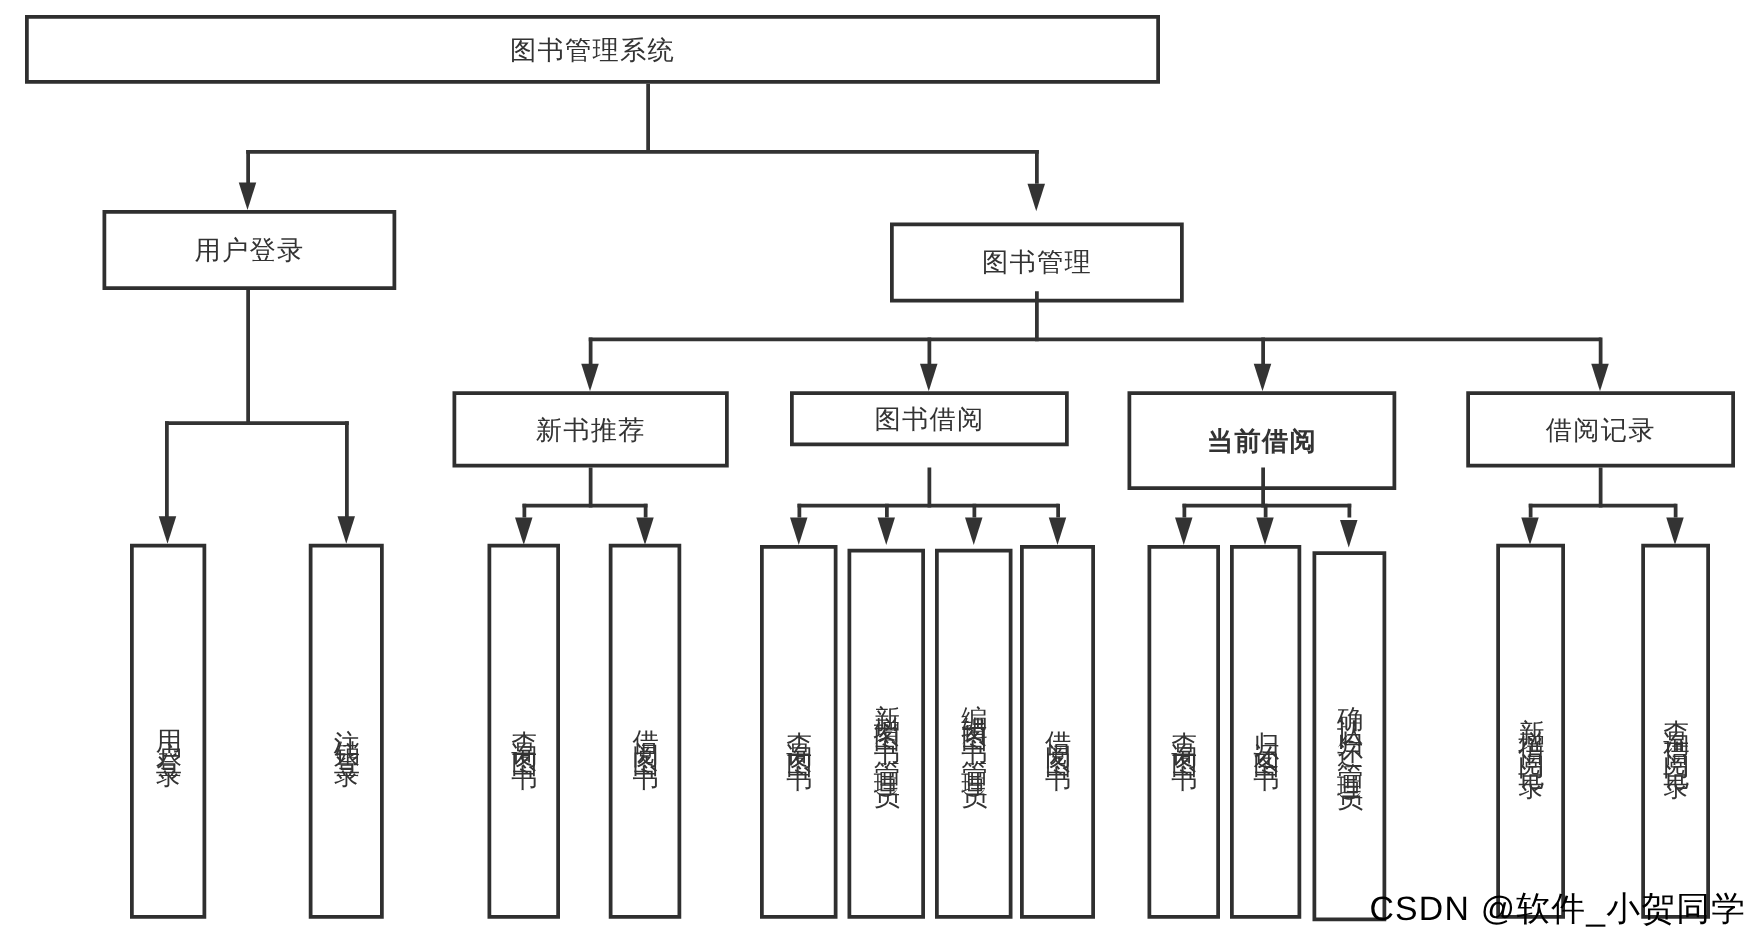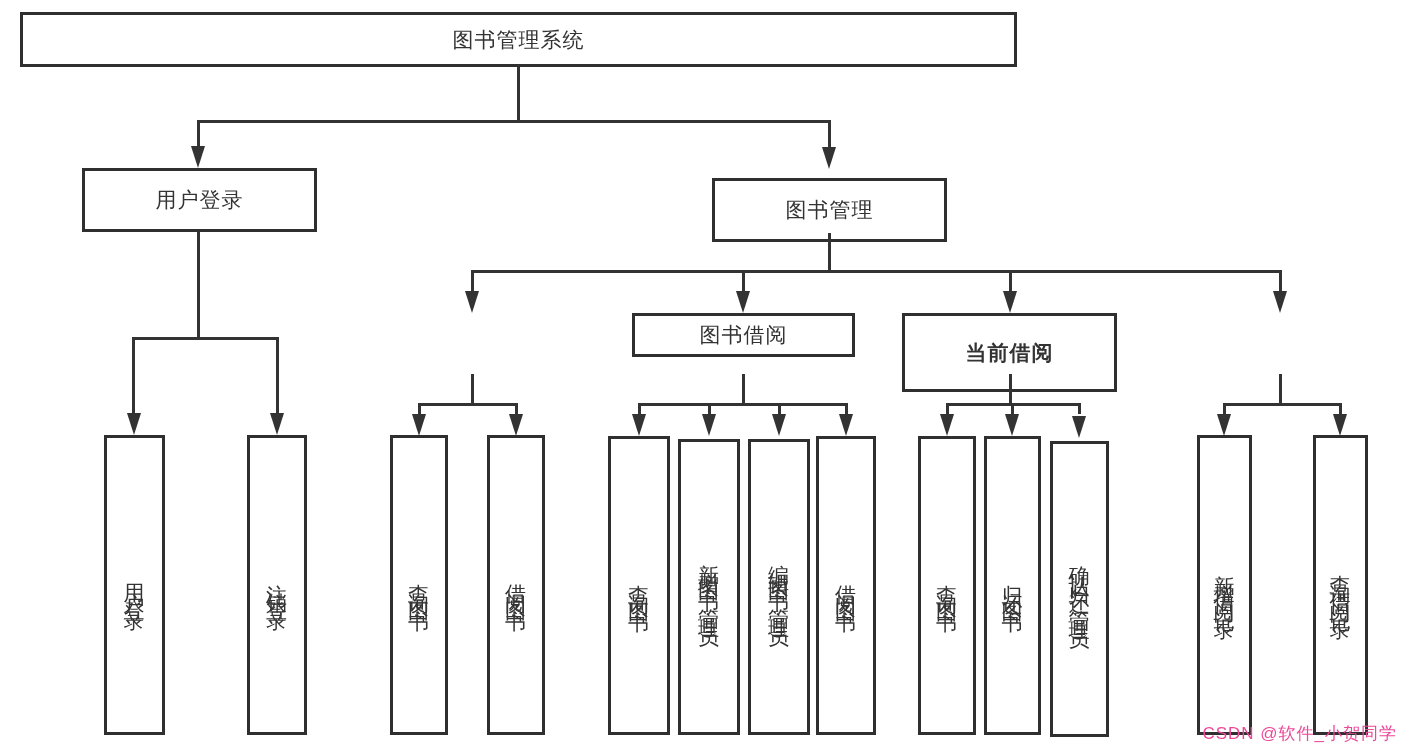--- a/index.html
+++ b/index.html
@@ -46,32 +46,32 @@
   .arrow{
     position:absolute;
     width:0;height:0;
     border-left:7px solid transparent;
     border-right:7px solid transparent;
     border-top:22px solid #333333;
   }
   .watermark{
     position:absolute;
     right:8px;bottom:2px;
-    font-size:17px;
-    color:#ec4899;
+    font-size:27px;
+    color:#000000;
     letter-spacing:1px;
     white-space:nowrap;
   }
 </style>
 </head>
 <body>
 
 <div class="canvas">
 
-  <div class="node" style="left:20px;top:12px;width:997px;height:55px;justify-content:center;">
+  <div class="node" style="left:20px;top:12px;width:908px;height:55px;justify-content:center;">
     <span>图书管理系统</span>
   </div>
 
   <div class="vline" style="left:517px;top:67px;height:54px;"></div>
   <div class="hline" style="left:197px;top:120px;width:634px;"></div>
   <div class="vline" style="left:197px;top:120px;height:27px;"></div>
   <div class="arrow" style="left:191px;top:146px;"></div>
   <div class="vline" style="left:828px;top:120px;height:27px;"></div>
   <div class="arrow" style="left:822px;top:147px;"></div>
 
@@ -93,25 +93,31 @@
   <div class="hline" style="left:471px;top:270px;width:810px;"></div>
   <div class="vline" style="left:471px;top:270px;height:22px;"></div>
   <div class="arrow" style="left:465px;top:291px;"></div>
   <div class="vline" style="left:742px;top:270px;height:22px;"></div>
   <div class="arrow" style="left:736px;top:291px;"></div>
   <div class="vline" style="left:1009px;top:270px;height:22px;"></div>
   <div class="arrow" style="left:1003px;top:291px;"></div>
   <div class="vline" style="left:1279px;top:270px;height:22px;"></div>
   <div class="arrow" style="left:1273px;top:291px;"></div>
 
+  <div class="node" style="left:362px;top:313px;width:221px;height:61px;">
+    <span>新书推荐</span>
+  </div>
   <div class="node" style="left:632px;top:313px;width:223px;height:44px;">
     <span>图书借阅</span>
   </div>
   <div class="node" style="left:902px;top:313px;width:215px;height:79px;font-weight:bold;">
     <span>当前借阅</span>
+  </div>
+  <div class="node" style="left:1173px;top:313px;width:215px;height:61px;">
+    <span>借阅记录</span>
   </div>
 
   <div class="vline" style="left:471px;top:374px;height:32px;"></div>
   <div class="hline" style="left:418px;top:403px;width:100px;"></div>
   <div class="vline" style="left:418px;top:403px;height:11px;"></div>
   <div class="arrow" style="left:412px;top:414px;"></div>
   <div class="vline" style="left:515px;top:403px;height:11px;"></div>
   <div class="arrow" style="left:509px;top:414px;"></div>
 
   <div class="vline" style="left:742px;top:374px;height:32px;"></div>

